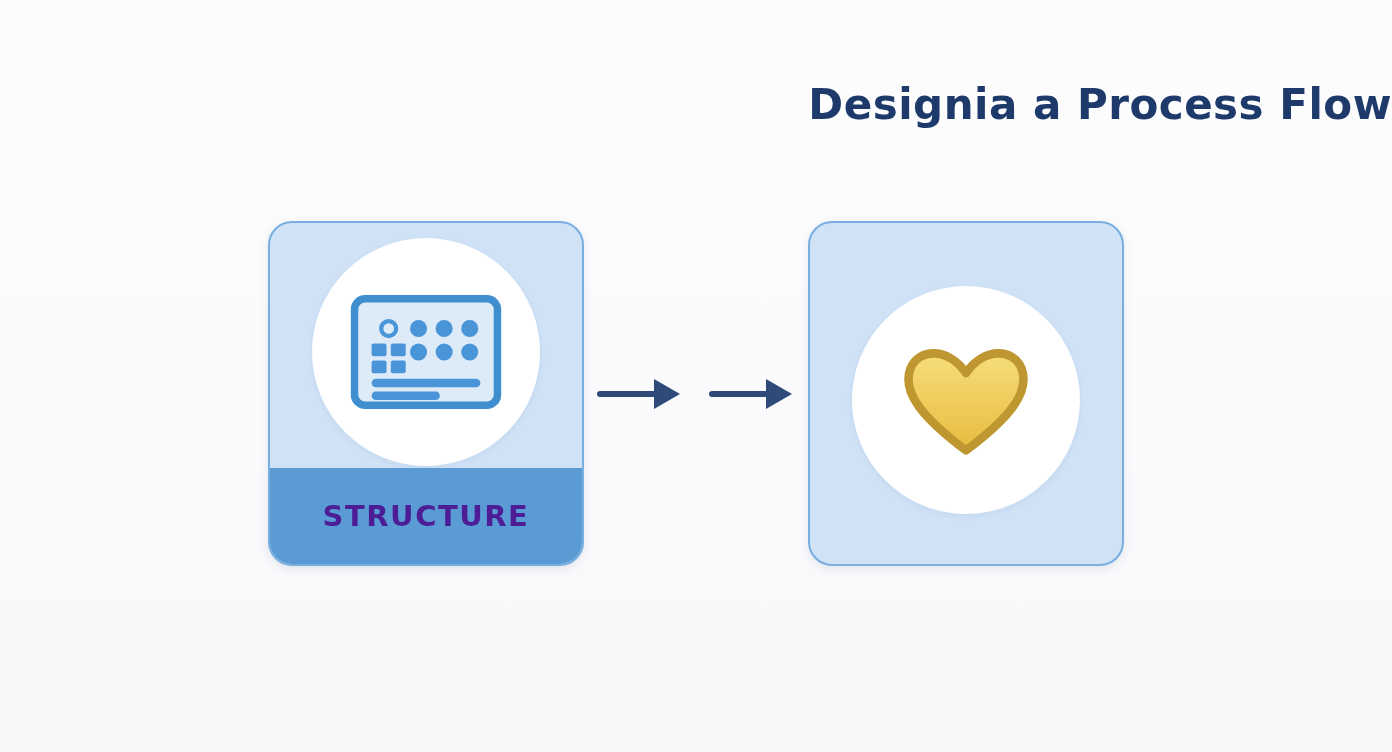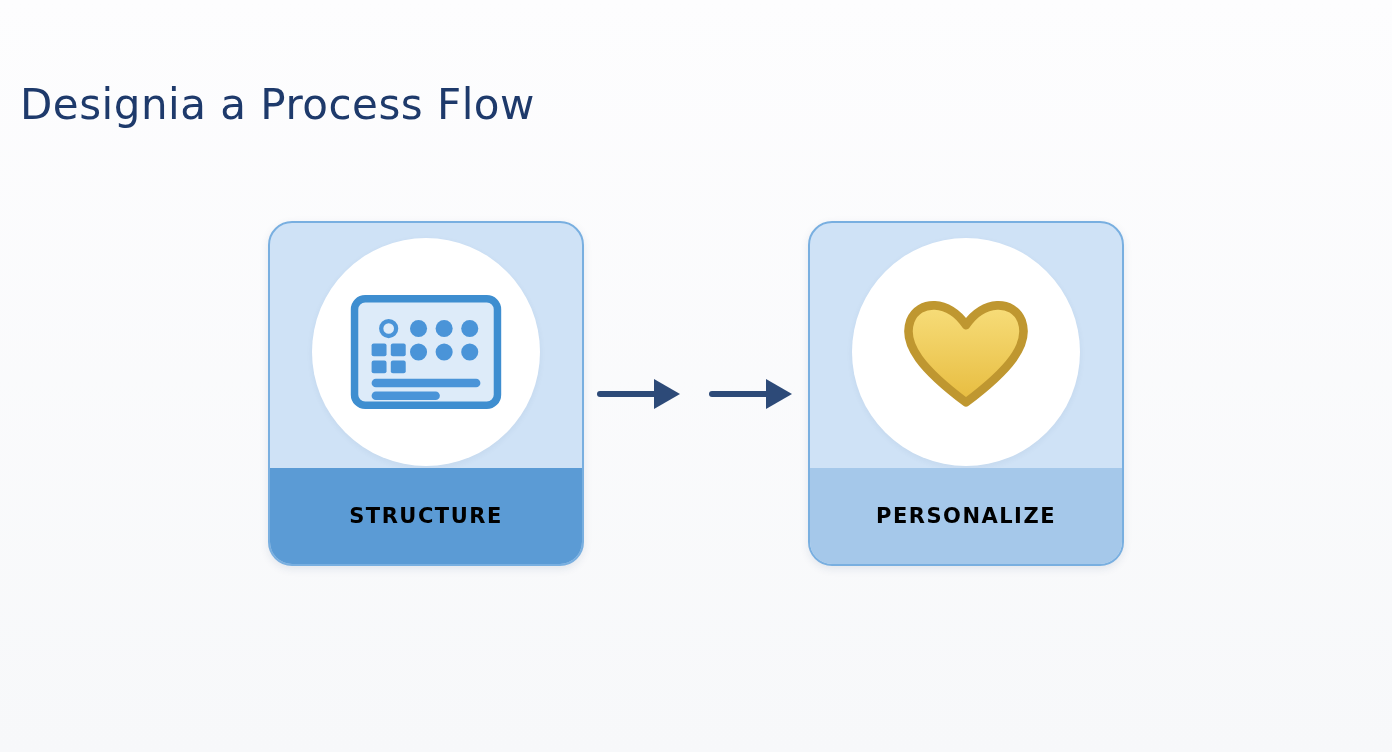--- a/index.html
+++ b/index.html
@@ -11,23 +11,23 @@
     margin:0 auto;
     background:linear-gradient(180deg,#fdfdfe 0%,#f7f8fa 100%);
     font-family:"DejaVu Sans", sans-serif;
     overflow:hidden;
   }
   .title {
     position:absolute;
     top:80px;
     left:0;
     width:100%;
-    text-align:left;
+    text-align:right;
     font-size:42px;
-    font-weight:normal;
+    font-weight:bold;
     color:#1e3a6b;
     letter-spacing:0.5px;
     padding-left:20px;
   }
   .flow {
     position:absolute;
     top:221px;
     left:0;
     width:100%;
     display:flex;
@@ -64,22 +64,22 @@
   }
   .card-band {
     height:96px;
     display:flex;
     align-items:center;
     justify-content:center;
   }
   .band-primary { background:#5b9bd5; }
   .band-light   { background:#a5c8ea; }
   .band-label {
-    color:#000000;
-    font-size:21px;
+    color:#4c1d95;
+    font-size:29px;
     font-weight:bold;
     letter-spacing:1.5px;
   }
   .arrow {
     width:100px;
     display:flex;
     align-items:center;
     justify-content:center;
     margin:0 6px;
   }
@@ -141,19 +141,16 @@
             <defs>
               <linearGradient id="goldGrad" x1="0" y1="0" x2="0" y2="1">
                 <stop offset="0%" stop-color="#f7dd7a"></stop>
                 <stop offset="100%" stop-color="#e7bc3f"></stop>
               </linearGradient>
             </defs>
             <path d="M70 112 C30 82 10 58 18 36 C26 16 54 16 70 40 C86 16 114 16 122 36 C130 58 110 82 70 112 Z" fill="url(#goldGrad)" stroke="#bf9730" stroke-width="8" stroke-linejoin="round"></path>
           </svg>
         </div>
       </div>
-      <div class="card-band band-light">
-        <span class="band-label">PERSONALIZE</span>
-      </div>
     </div>
 
   </div>
 </div>
 
 </body></html>

